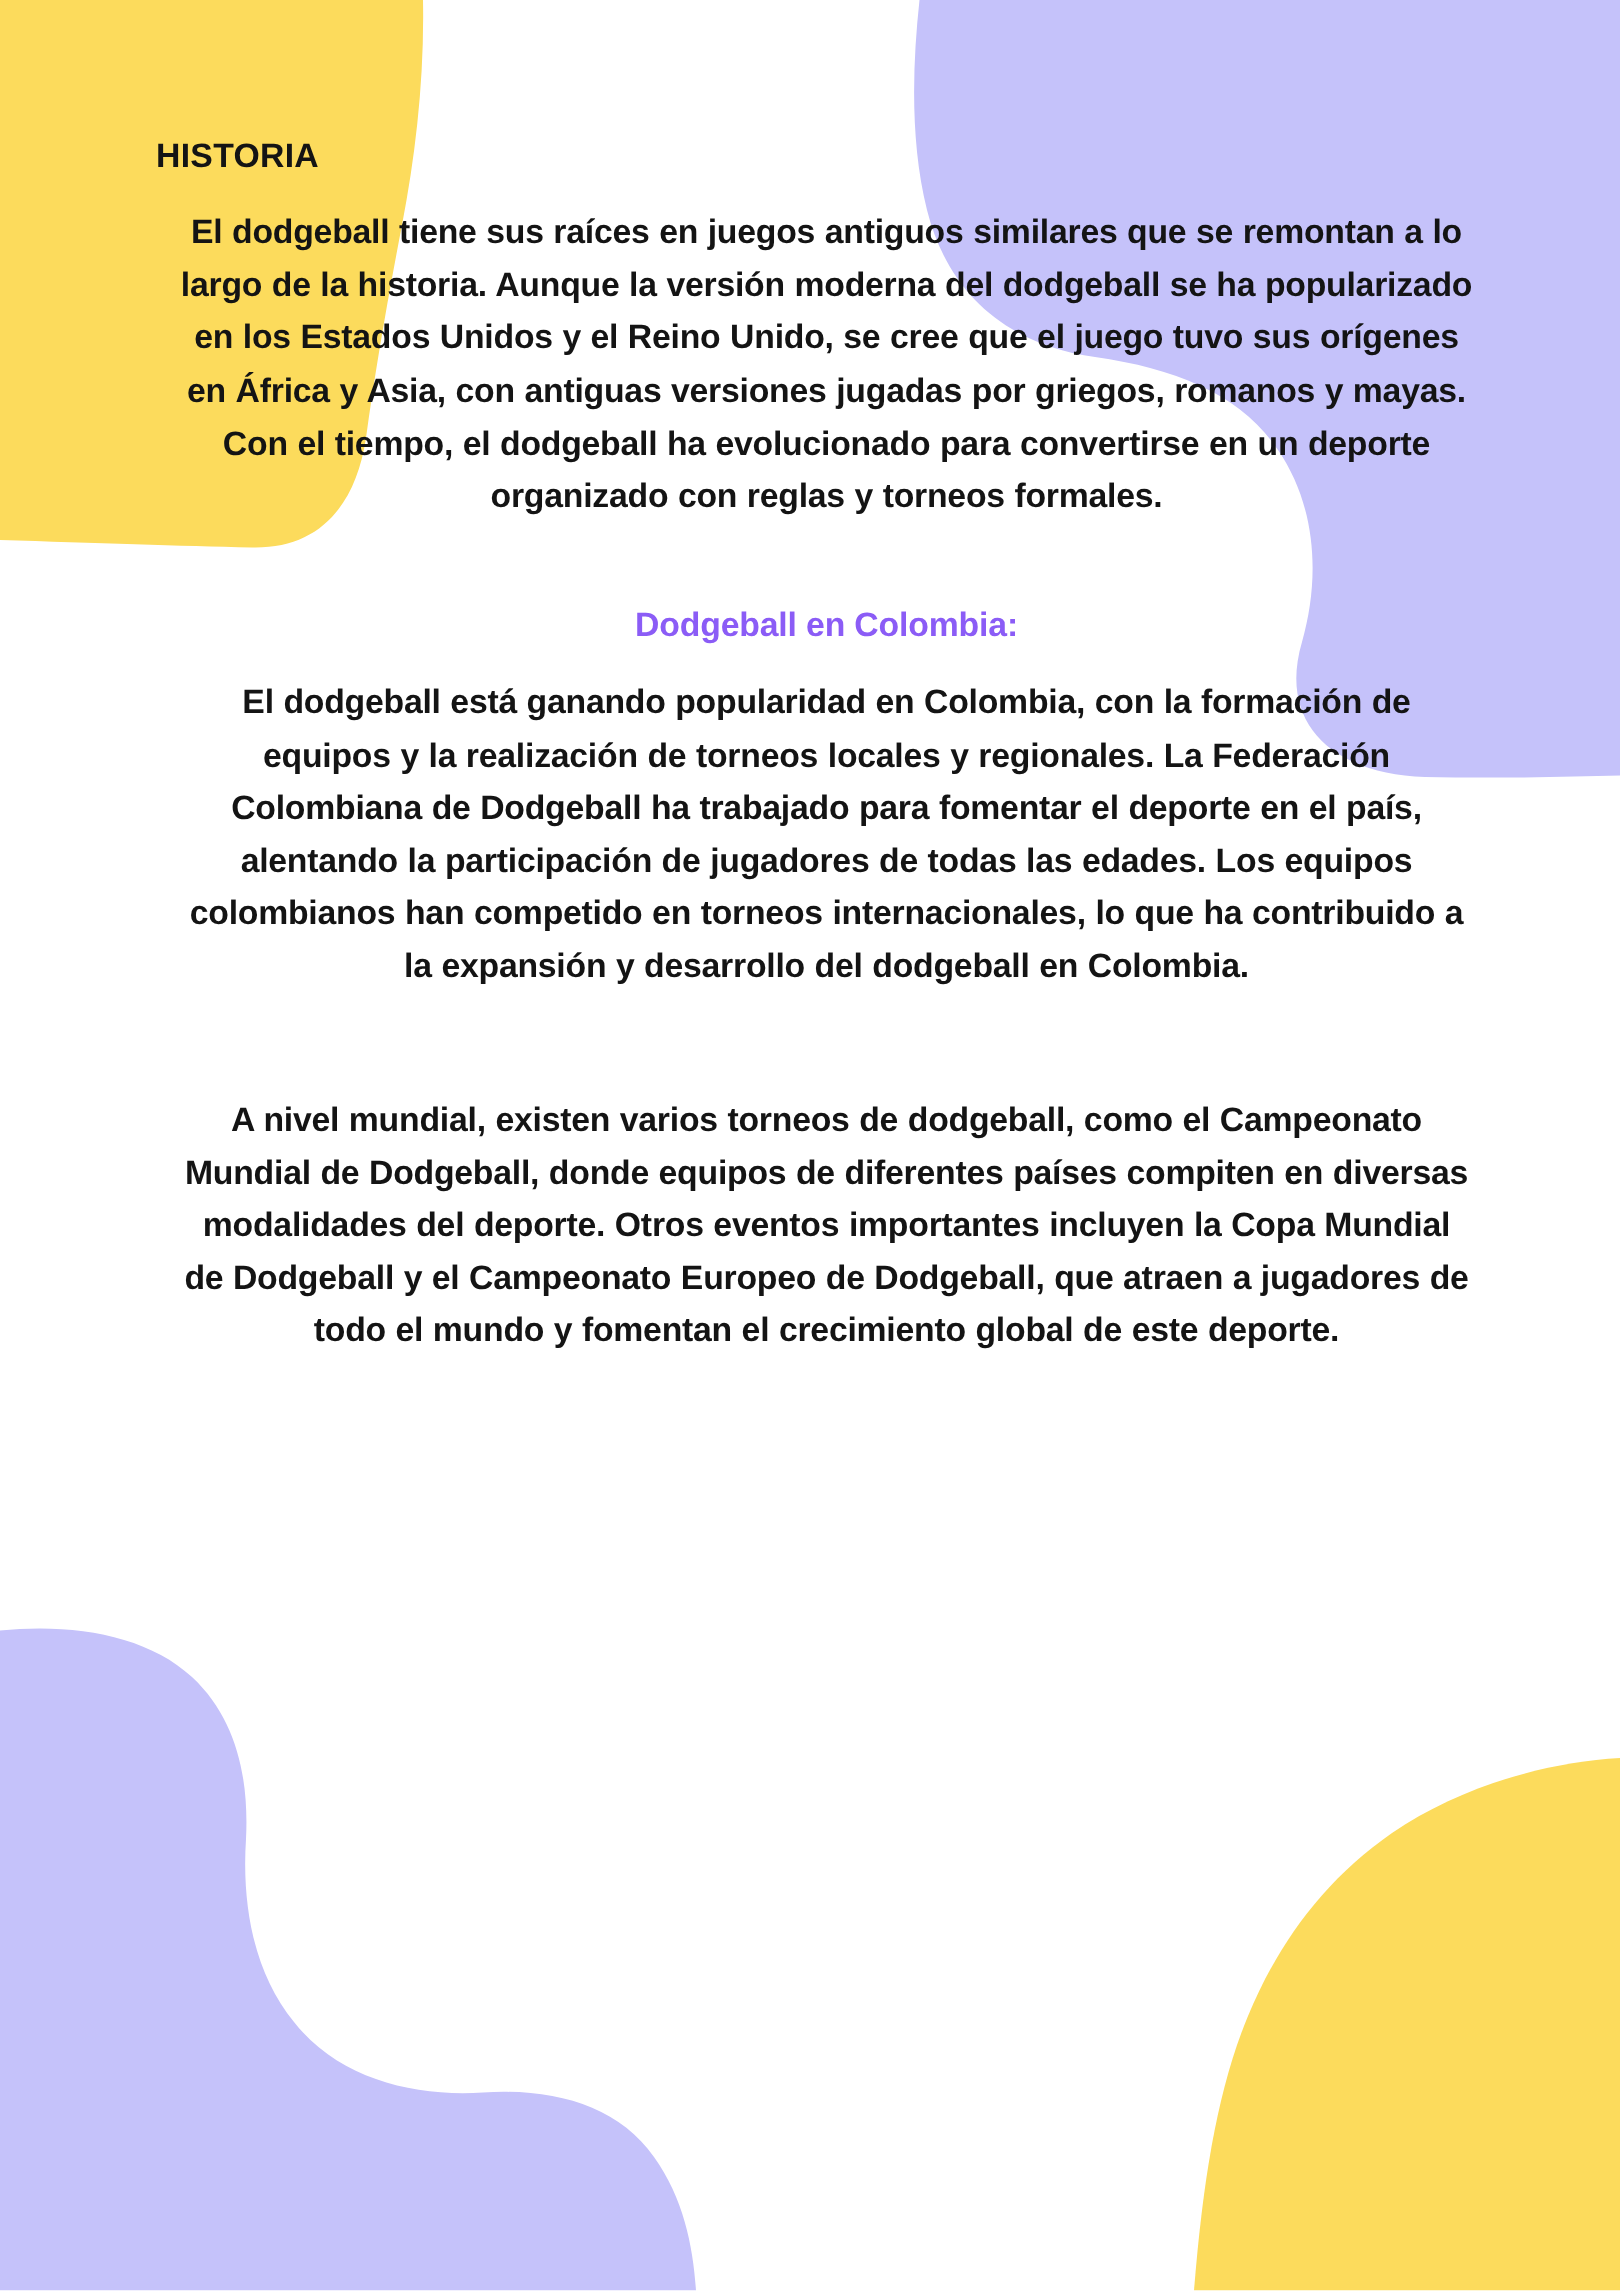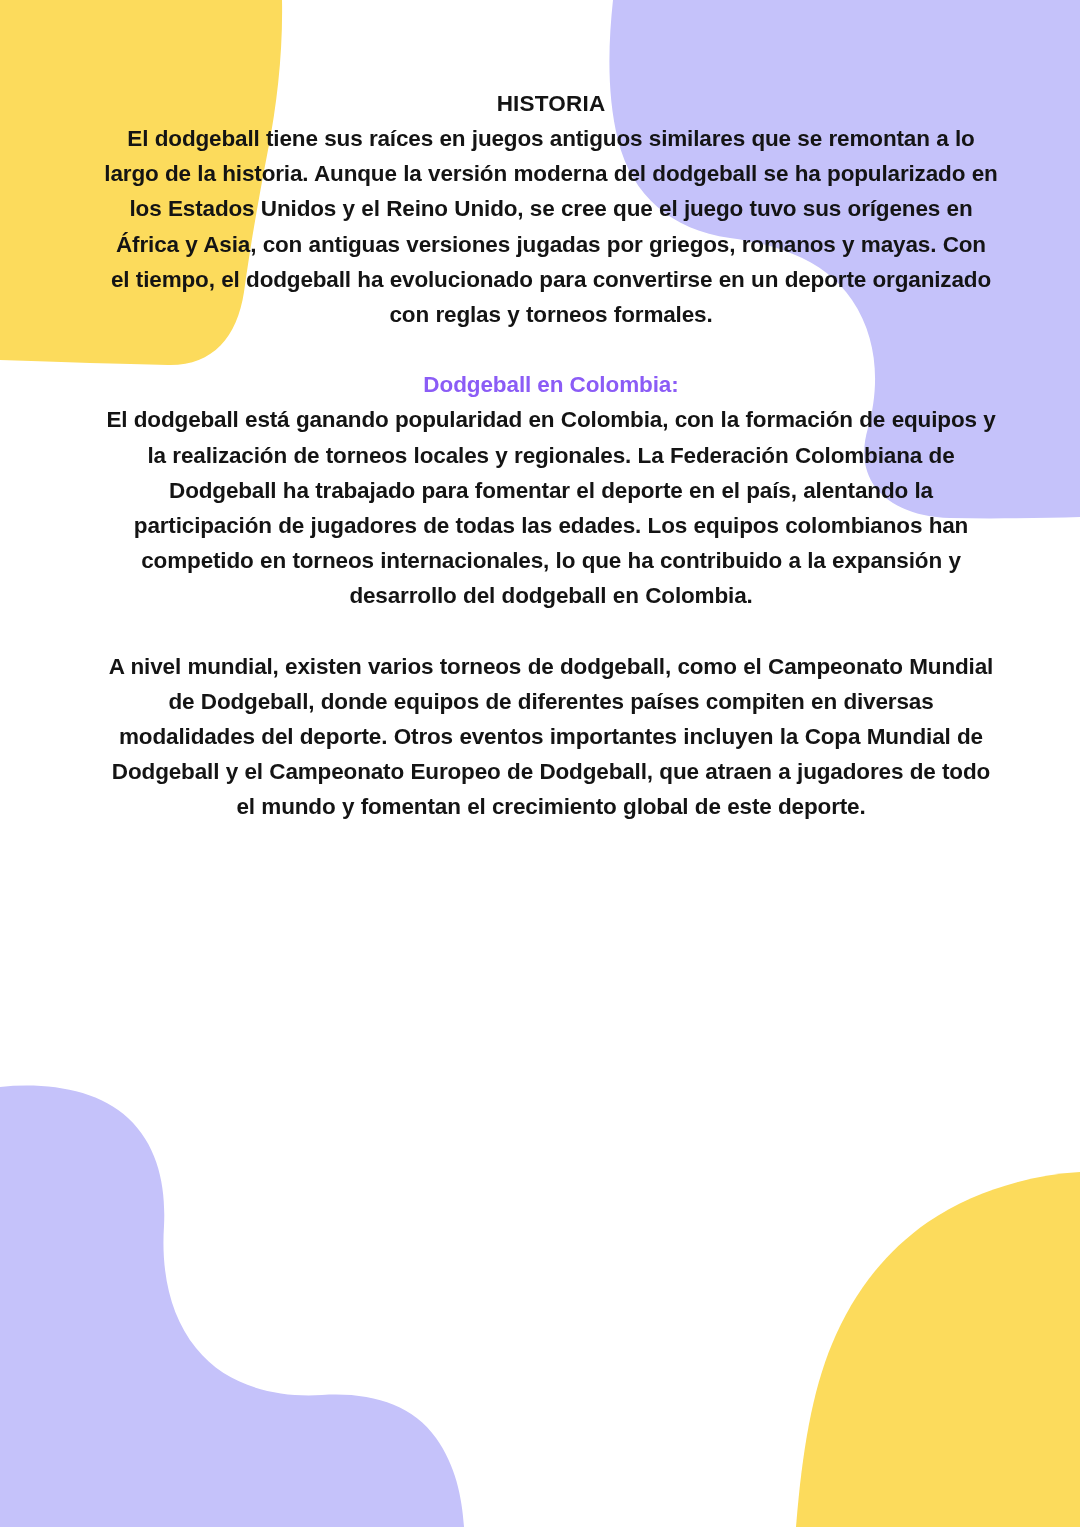--- a/index.html
+++ b/index.html
@@ -39,33 +39,33 @@
     left: 104px;
     width: 894px;
     z-index: 2;
   }
 
   .doc-title {
     font-size: 22.5px;
     font-weight: 700;
     line-height: 35px;
     color: #141414;
-    text-align: center;
+    text-align: left;
     letter-spacing: 0.2px;
     margin: 0;
   }
 
   .body-block {
     font-size: 22.5px;
     font-weight: 700;
     line-height: 35.2px;
     color: #141414;
     text-align: center;
     letter-spacing: -0.15px;
-    margin: 0;
+    margin: 16px;
     word-spacing: 0.3px;
   }
 
   .section-heading {
     font-size: 22.5px;
     font-weight: 700;
     line-height: 35.2px;
     color: #8b5cf6;
     text-align: center;
     letter-spacing: -0.1px;

